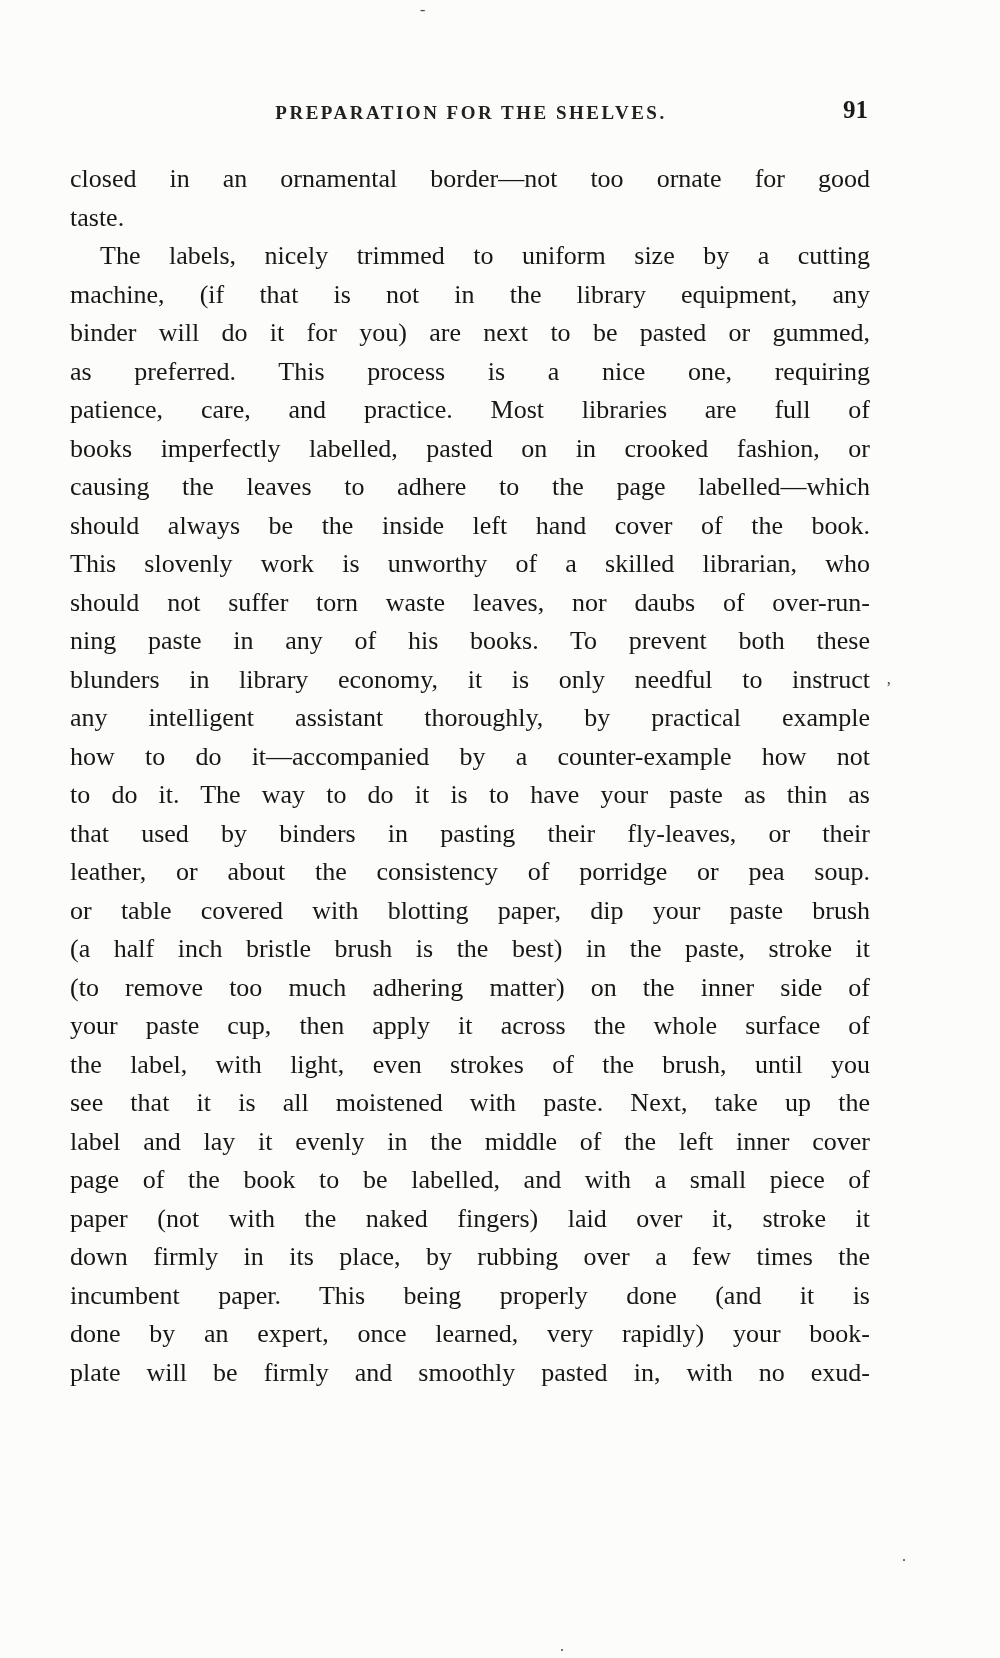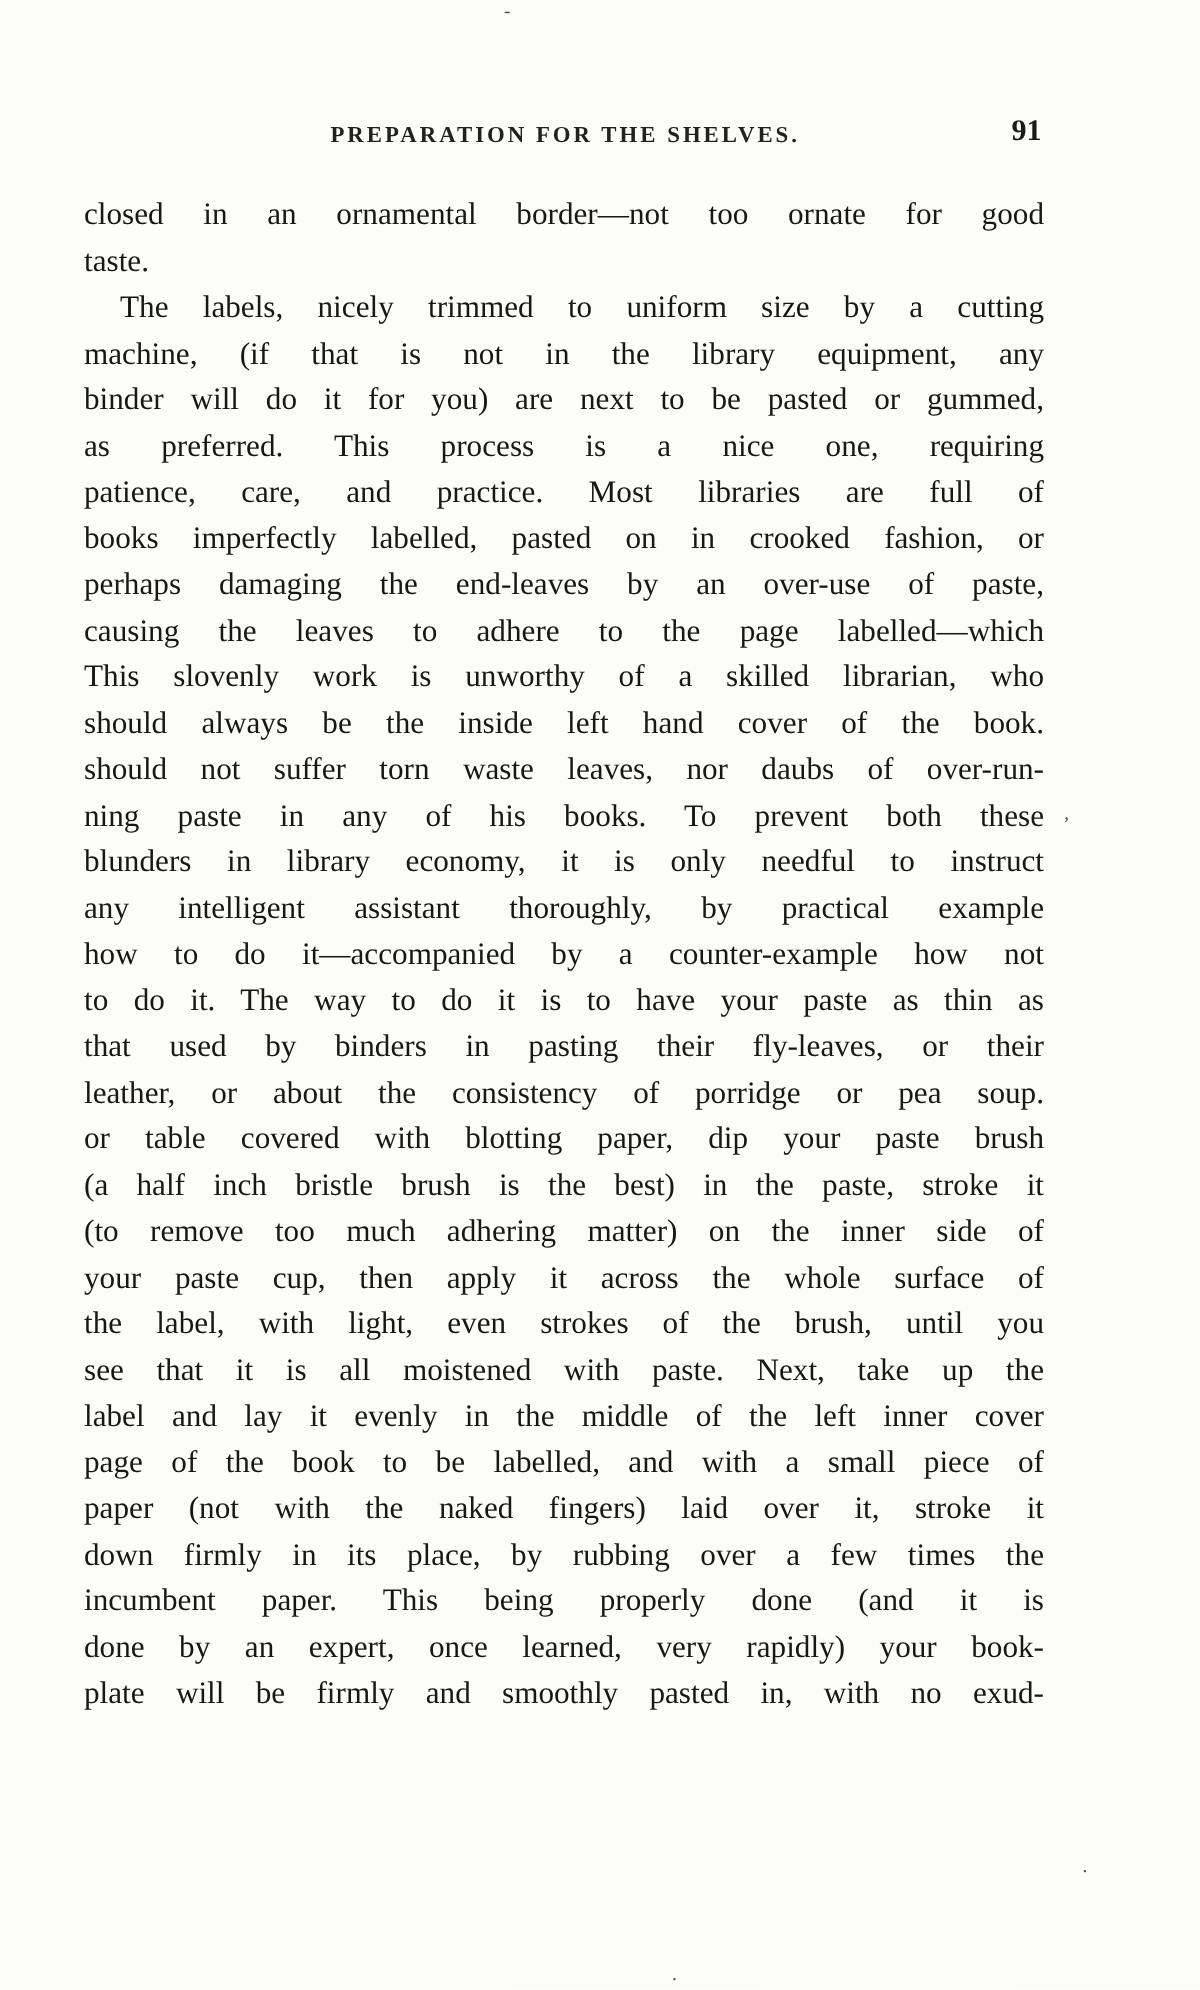--- a/index.html
+++ b/index.html
@@ -83,24 +83,23 @@
 
   <div class="body-text" id="body-text">
       <div class="line">closed in an ornamental border—not too ornate for good</div>
       <div class="line para-end">taste.</div>
       <div class="line indent">The labels, nicely trimmed to uniform size by a cutting</div>
       <div class="line">machine, (if that is not in the library equipment, any</div>
       <div class="line">binder will do it for you) are next to be pasted or gummed,</div>
       <div class="line">as preferred. This process is a nice one, requiring</div>
       <div class="line">patience, care, and practice. Most libraries are full of</div>
       <div class="line">books imperfectly labelled, pasted on in crooked fashion, or</div>
-      <div class="line">perhaps damaging the end-leaves by an over-use of paste,</div>
       <div class="line">causing the leaves to adhere to the page labelled—which</div>
+      <div class="line">should always be the inside left hand cover of the book.</div>
       <div class="line">This slovenly work is unworthy of a skilled librarian, who</div>
-      <div class="line">should always be the inside left hand cover of the book.</div>
       <div class="line">should not suffer torn waste leaves, nor daubs of over-run-</div>
       <div class="line">ning paste in any of his books. To prevent both these</div>
       <div class="line">blunders in library economy, it is only needful to instruct</div>
       <div class="line">any intelligent assistant thoroughly, by practical example</div>
       <div class="line">how to do it—accompanied by a counter-example how not</div>
       <div class="line">to do it. The way to do it is to have your paste as thin as</div>
       <div class="line">that used by binders in pasting their fly-leaves, or their</div>
       <div class="line">leather, or about the consistency of porridge or pea soup.</div>
       <div class="line">or table covered with blotting paper, dip your paste brush</div>
       <div class="line">(a half inch bristle brush is the best) in the paste, stroke it</div>

